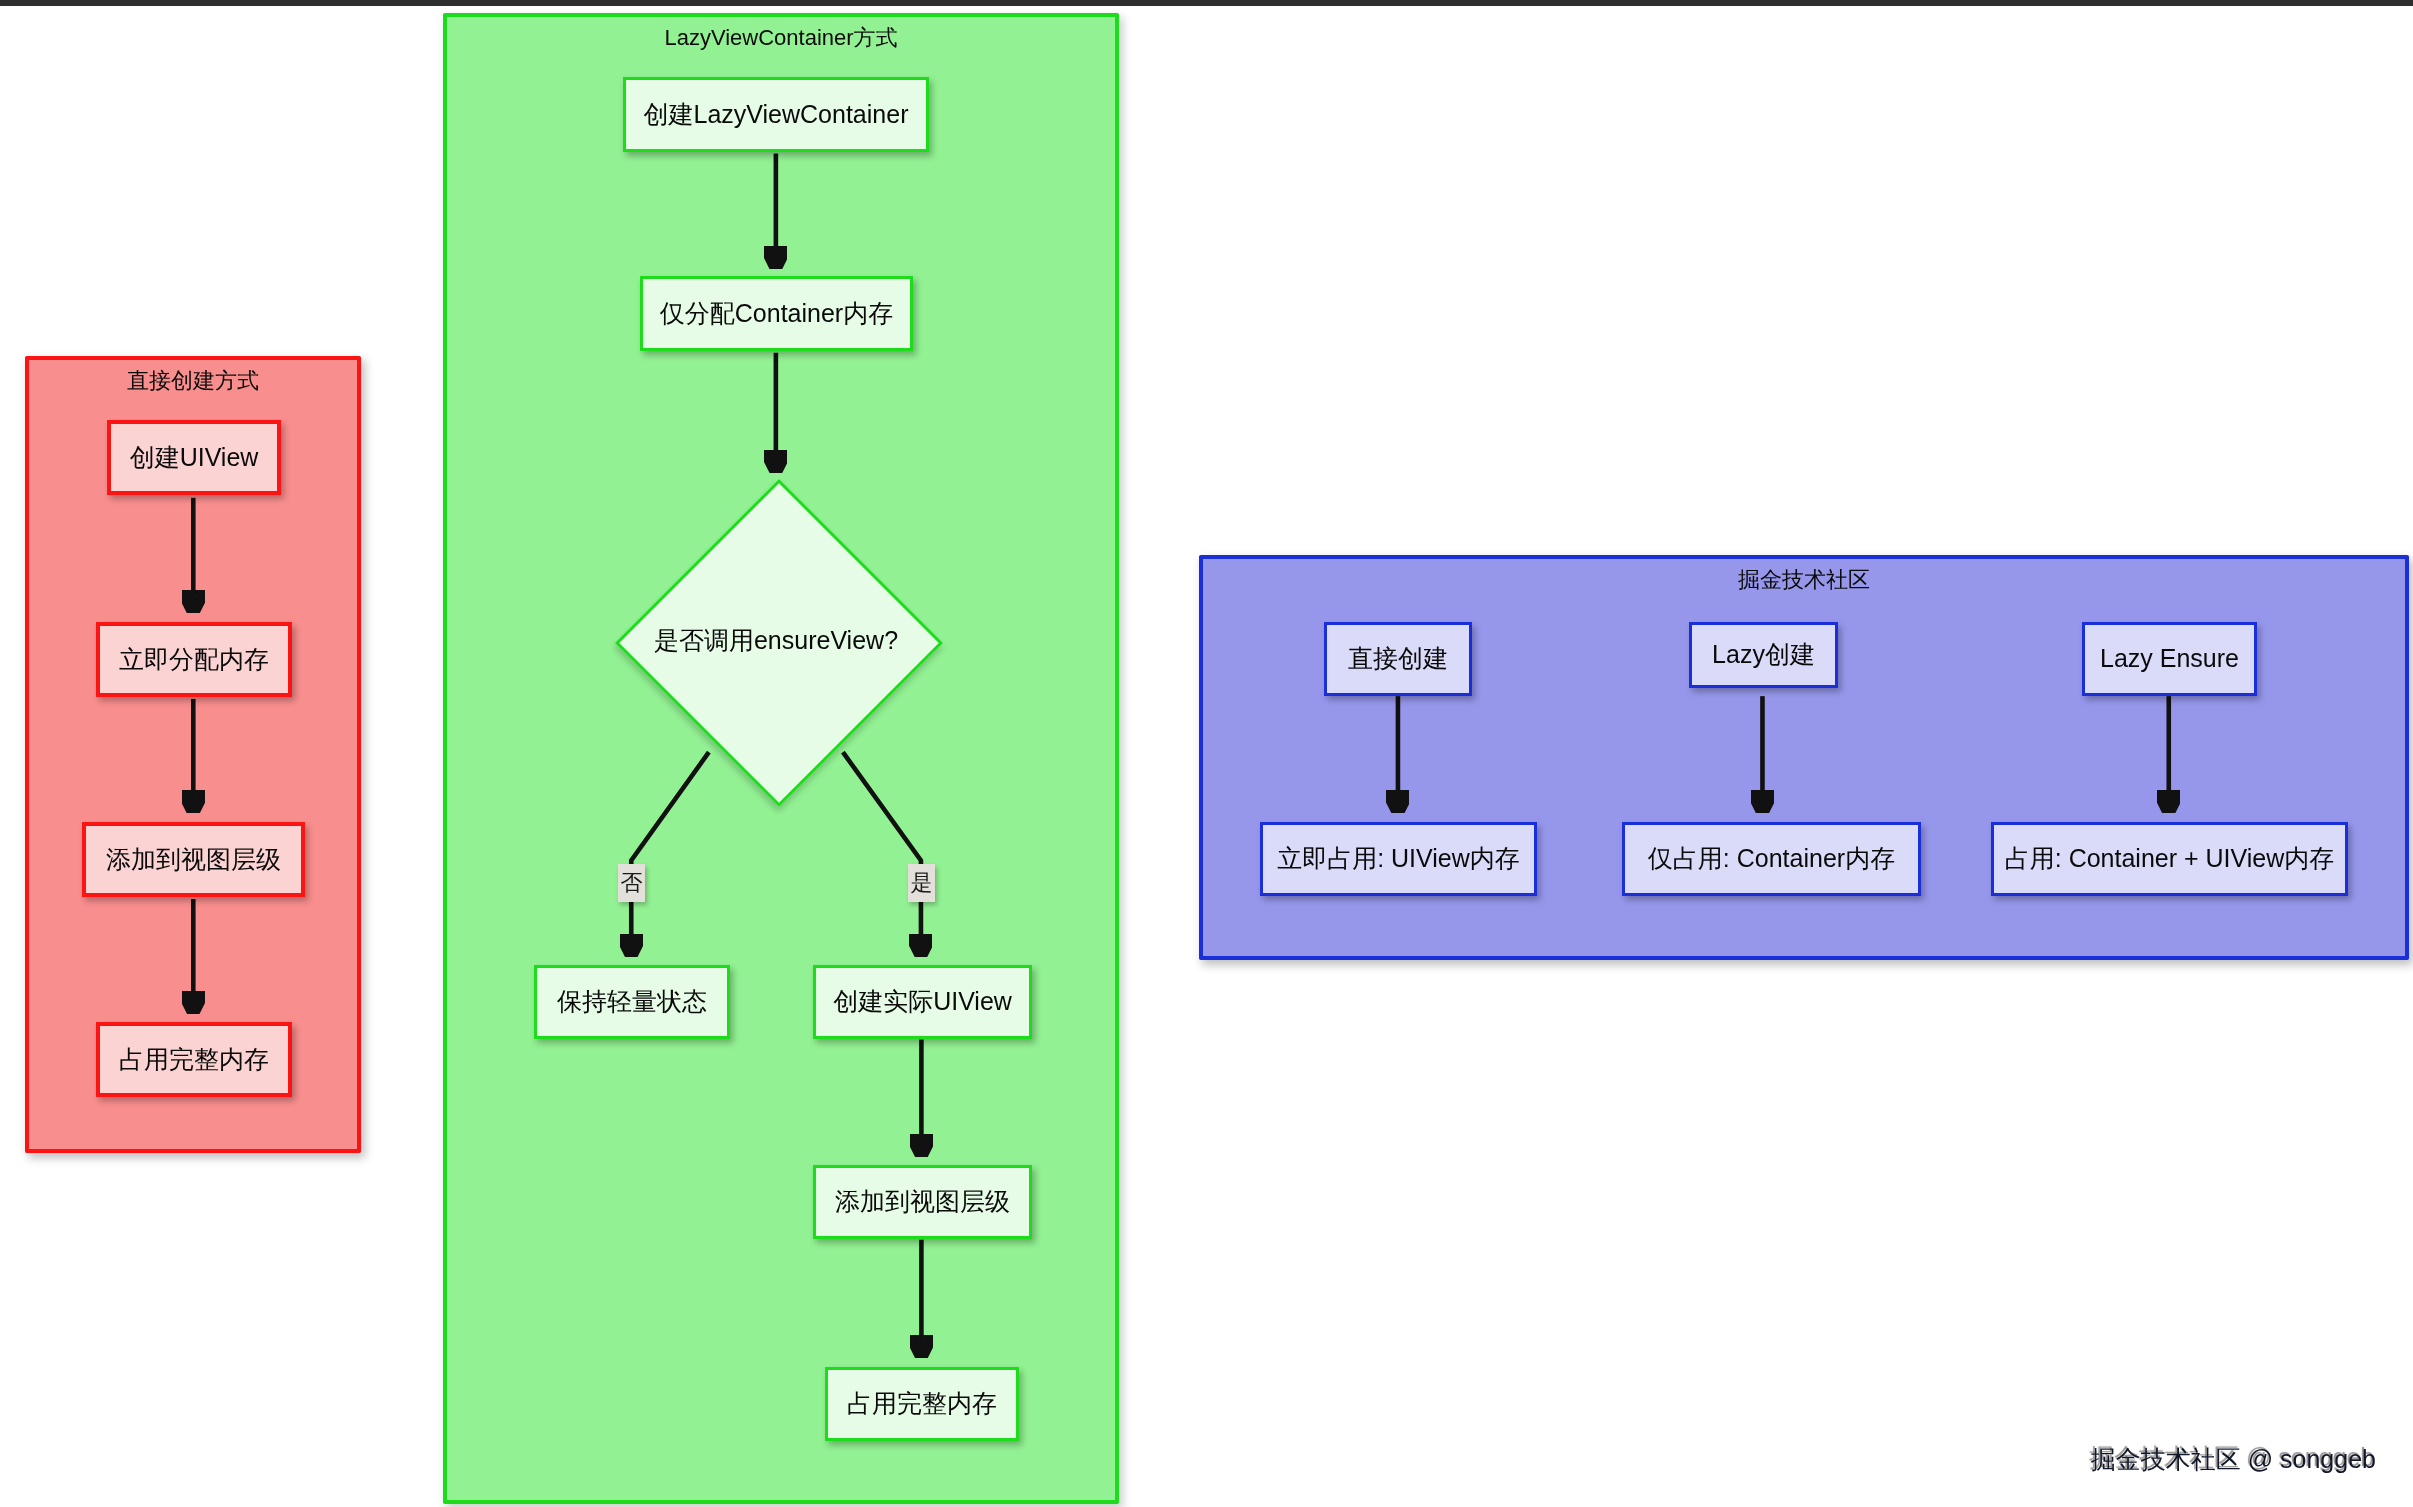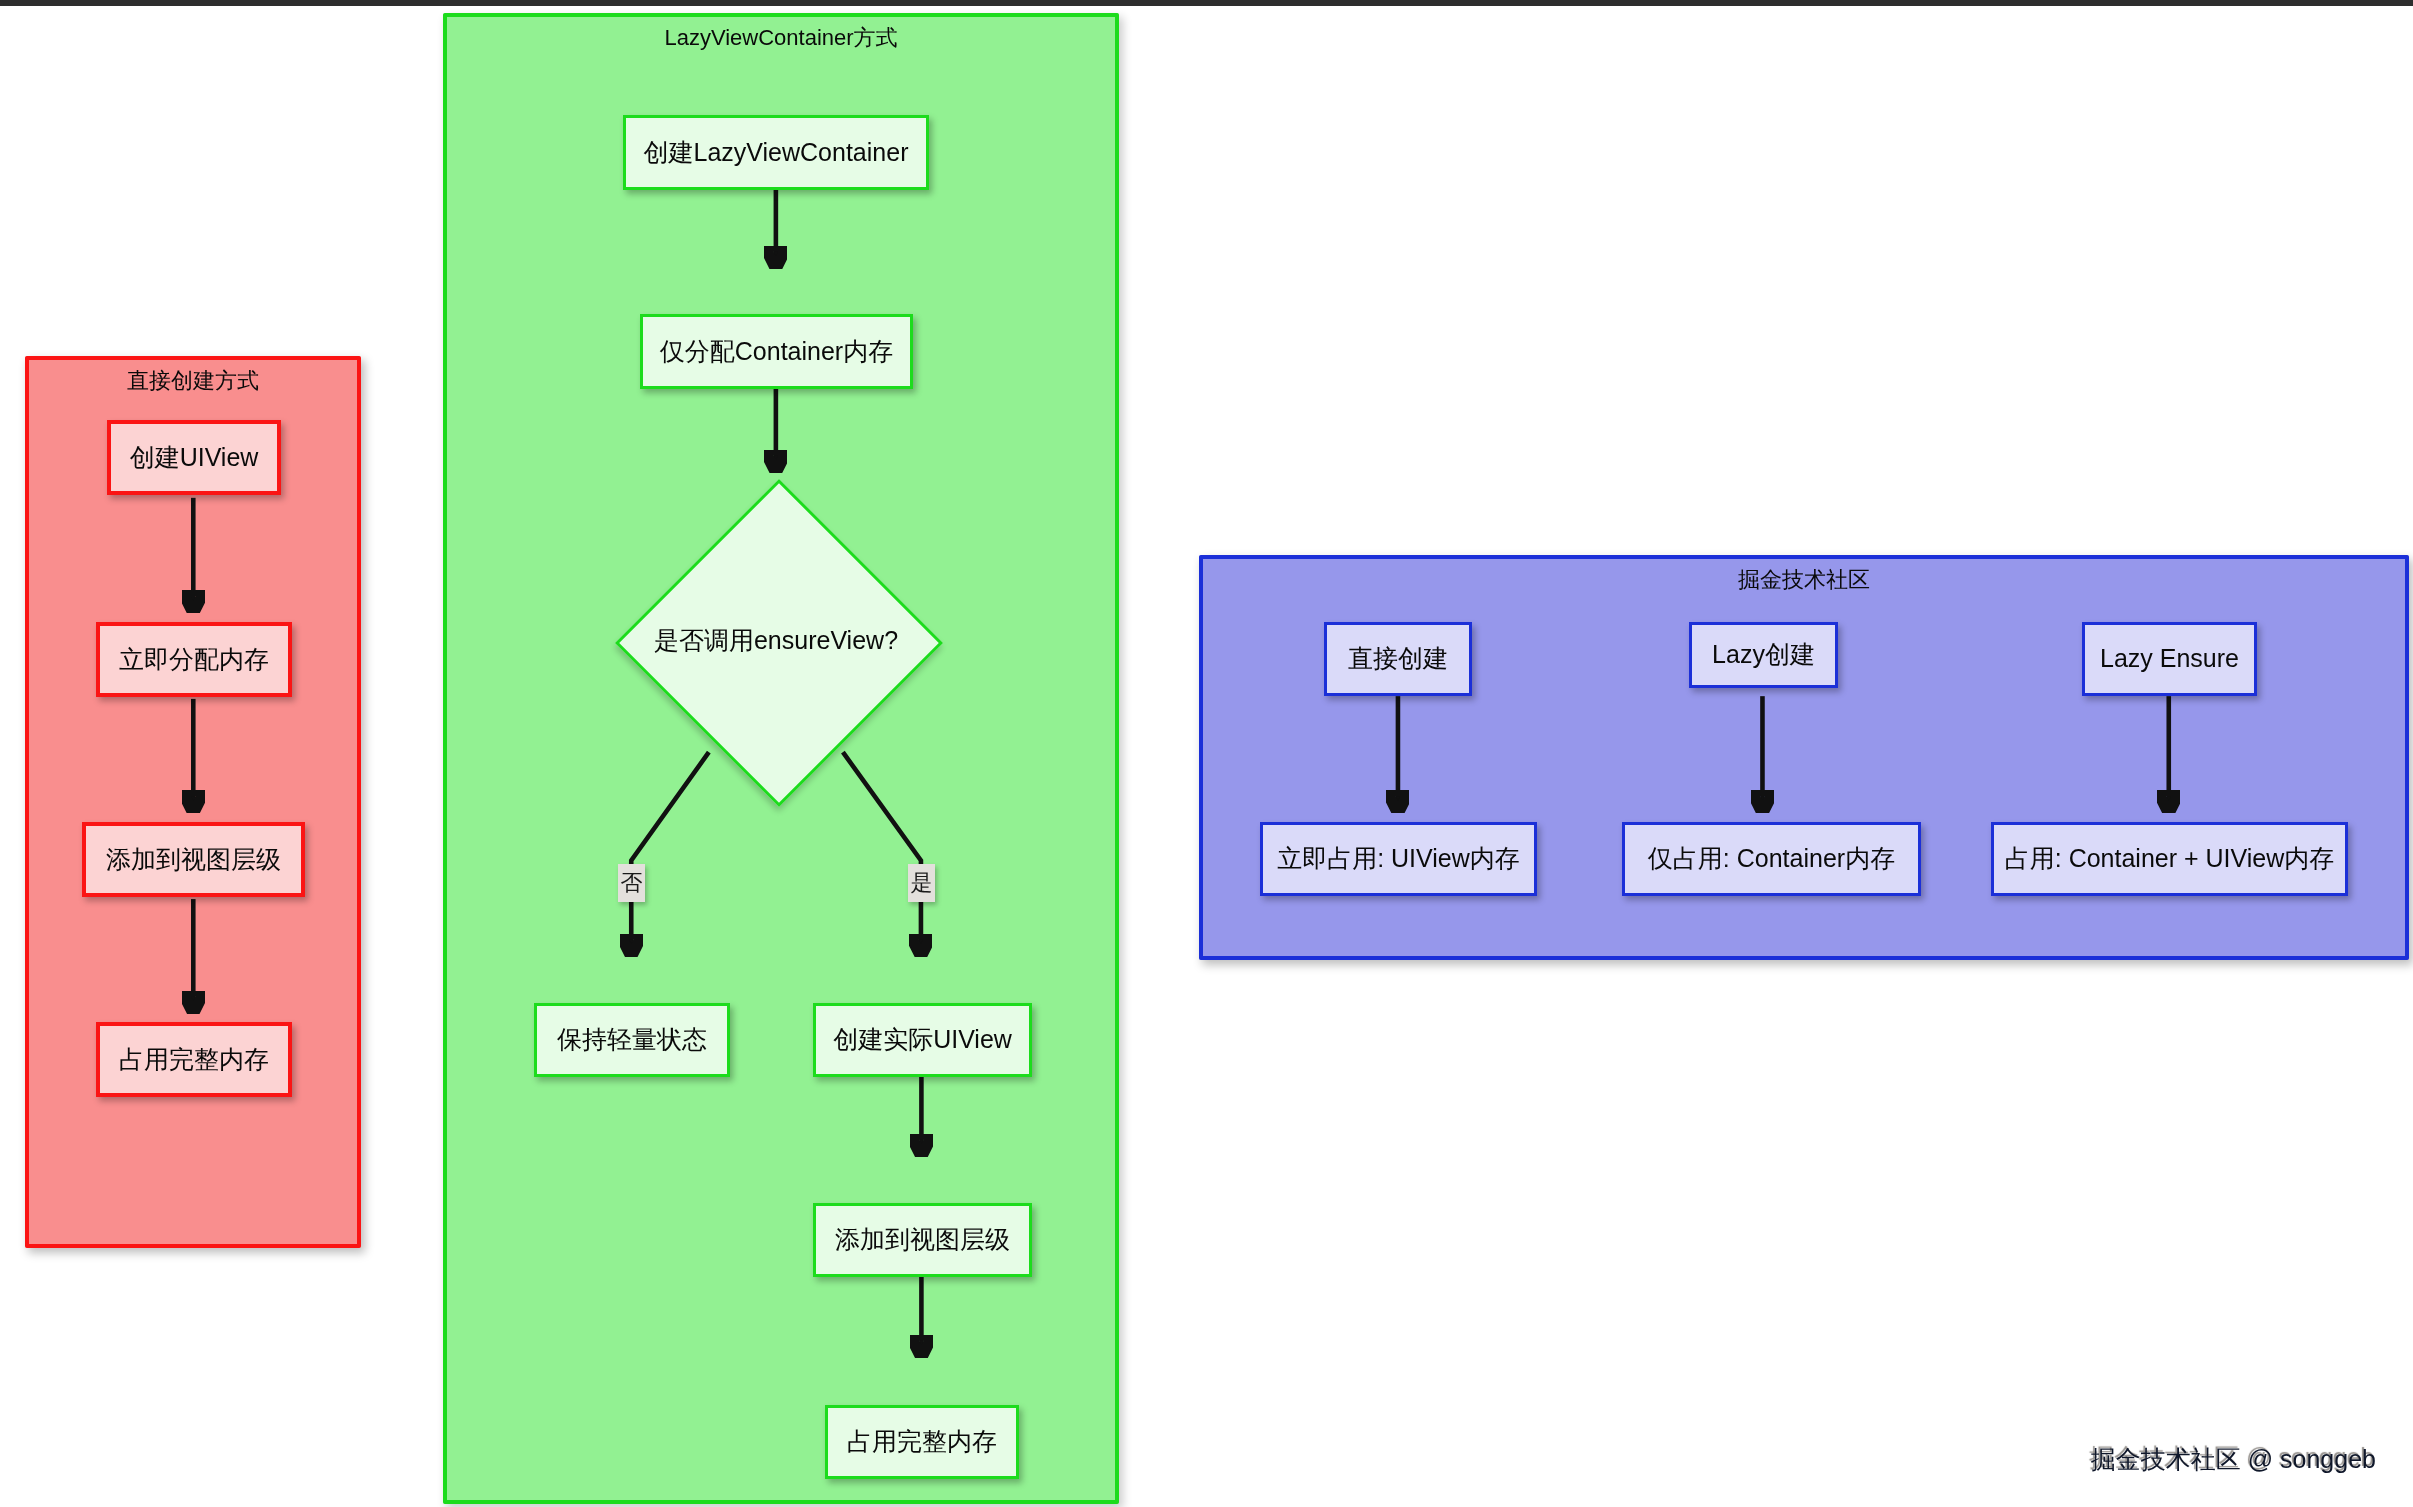--- a/index.html
+++ b/index.html
@@ -9,21 +9,21 @@
     font-family:"Liberation Sans", sans-serif;
     color:#0a0a0a;
   }
   .top-bar{
     position:absolute;left:0;top:0;width:2413px;height:5.5px;
     background:#2e2e2e;z-index:6;
   }
   
   .grp{position:absolute;box-sizing:border-box;border-radius:1.8px;z-index:1;}
   .grp.red{
-    left:25px;top:356px;width:336px;height:892px;
+    left:25px;top:356px;width:336px;height:797px;
     background:#f98e8e;border:4.6px solid #fb1414;
     box-shadow:3.7px 4.6px 9.2px rgba(0,0,0,.25);
   }
   .grp.green{
     left:443px;top:13px;width:676px;height:1491px;
     background:#92f192;border:4.6px solid #1cdc1c;
     box-shadow:3.7px 4.6px 9.2px rgba(0,0,0,.2);
   }
   .grp.blue{
     left:1199px;top:555px;width:1210px;height:405px;
@@ -35,21 +35,21 @@
     font-size:22px;font-weight:500;color:#0a0a0a;
   }
   
   .node{
     position:absolute;box-sizing:border-box;z-index:3;
     display:flex;align-items:center;justify-content:center;
     font-size:25px;text-align:center;line-height:1.25;
     box-shadow:2.8px 3.7px 6.4px rgba(0,0,0,.28);
   }
   .node.red{background:#fcd3d3;border:4.6px solid #fb1414;}
-  .node.green{background:#e6fce6;border:3.7px solid #1cdc1c;margin-top:38px;}
+  .node.green{background:#e6fce6;border:3.7px solid #1cdc1c;}
   .node.blue{background:#dadaf9;border:3.7px solid #1b2fd8;}
   
   .diamond{
     position:absolute;left:663px;top:527px;width:226px;height:226px;
     background:#e6fce6;border:3.7px solid #1cdc1c;transform:rotate(45deg);
     z-index:3;box-shadow:2.8px 3.7px 6.4px rgba(0,0,0,.2);
   }
   .diamond-label{
     position:absolute;left:620px;top:624px;width:312px;text-align:center;
     font-size:25px;z-index:4;

